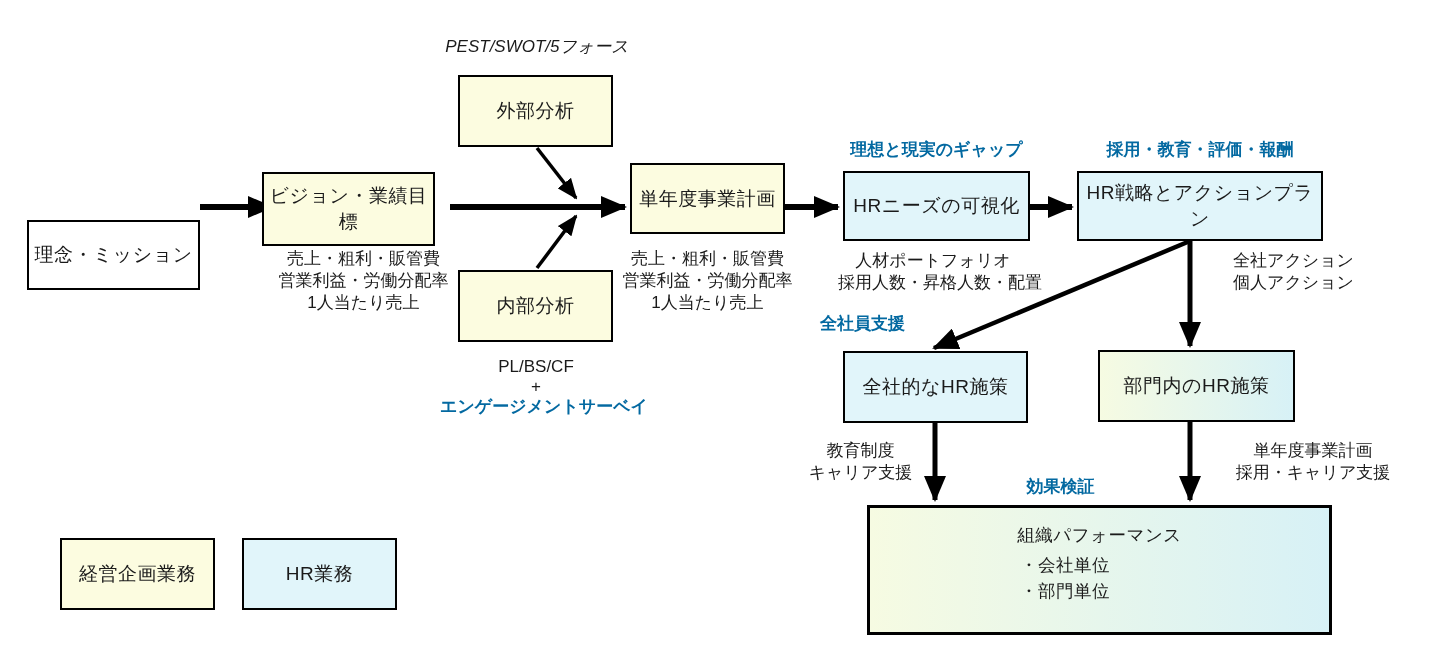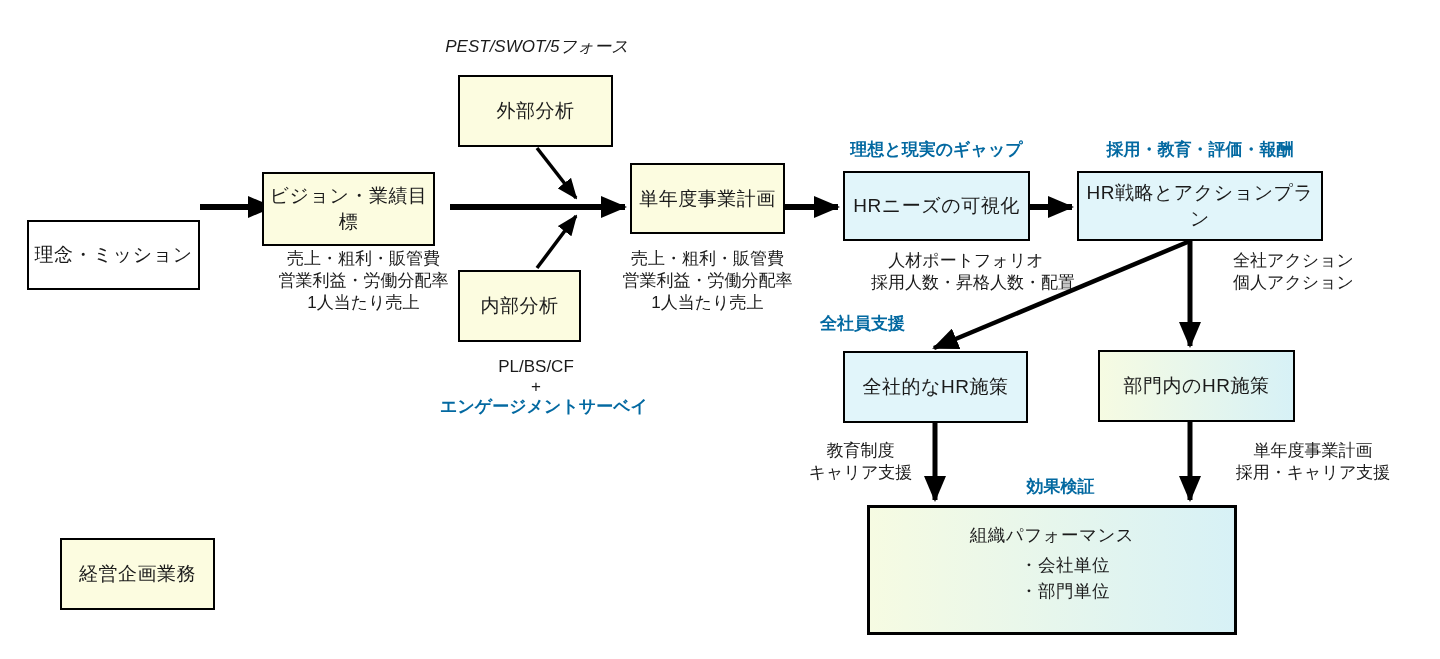--- a/index.html
+++ b/index.html
@@ -90,42 +90,43 @@
     <line x1="935" y1="423" x2="935" y2="500" stroke-width="5" marker-end="url(#ah-big)"></line>
     <line x1="1190" y1="422" x2="1190" y2="500" stroke-width="5" marker-end="url(#ah-big)"></line>
   </svg>
 
   <div class="box fill-plain" style="left:27px;top:172px;width:173px;height:70px;margin-top:48px;">理念・ミッション</div>
 
   <div class="box fill-plan" style="left:262px;top:172px;width:173px;height:74px;">ビジョン・業績目標</div>
 
   <div class="box fill-plan" style="left:458px;top:75px;width:155px;height:72px;">外部分析</div>
 
-  <div class="box fill-plan" style="left:458px;top:270px;width:123px;height:72px;">内部分析</div>
+  <div class="box fill-plan" style="left:458px;top:270px;width:155px;height:72px;">内部分析</div>
 
   <div class="box fill-plan" style="left:630px;top:163px;width:155px;height:71px;">単年度事業計画</div>
 
   <div class="box fill-hr" style="left:843px;top:171px;width:187px;height:70px;">HRニーズの可視化</div>
 
   <div class="box fill-hr" style="left:1077px;top:171px;width:246px;height:70px;">HR戦略とアクションプラン</div>
 
   <div class="box fill-hr" style="left:843px;top:351px;width:185px;height:72px;">全社的なHR施策</div>
 
   <div class="box fill-mix" style="left:1098px;top:350px;width:197px;height:72px;">部門内のHR施策</div>
 
-  <div class="org-box" style="left:867px;top:505px;width:370px;height:130px;">
+  <div class="org-box" style="left:867px;top:505px;width:465px;height:130px;">
     <div class="org-title">組織パフォーマンス</div>
     <div class="org-units">
       <div>・会社単位</div>
       <div>・部門単位</div>
     </div>
   </div>
 
   <div class="box fill-plan" style="left:60px;top:538px;width:155px;height:72px;text-align:center;">経営企画業務</div>
 
+  <div class="box fill-hr" style="left:242px;top:538px;width:155px;height:72px;">HR業務</div>
 
   <div class="note" style="left:437px;top:36px;width:200px;font-style:italic;">PEST/SWOT/5フォース</div>
 
   <div class="note" style="left:266px;top:248px;width:195px;">
     <div>売上・粗利・販管費</div>
     <div>営業利益・労働分配率</div>
     <div>1人当たり売上</div>
   </div>
 
   <div class="note" style="left:610px;top:248px;width:195px;">
@@ -133,21 +134,21 @@
     <div>営業利益・労働分配率</div>
     <div>1人当たり売上</div>
   </div>
 
   <div class="note" style="left:440px;top:356px;width:192px;">
     <div>PL/BS/CF</div>
     <div style="line-height:18px;">+</div>
     <div class="red" style="line-height:22px;">エンゲージメントサーベイ</div>
   </div>
 
-  <div class="note" style="left:871px;top:250px;width:190px;">
+  <div class="note" style="left:838px;top:250px;width:190px;">
     <div>人材ポートフォリオ</div>
     <div>採用人数・昇格人数・配置</div>
   </div>
 
   <div class="note" style="left:1216px;top:250px;width:155px;">
     <div>全社アクション</div>
     <div>個人アクション</div>
   </div>
 
   <div class="note" style="left:793px;top:440px;width:135px;">

